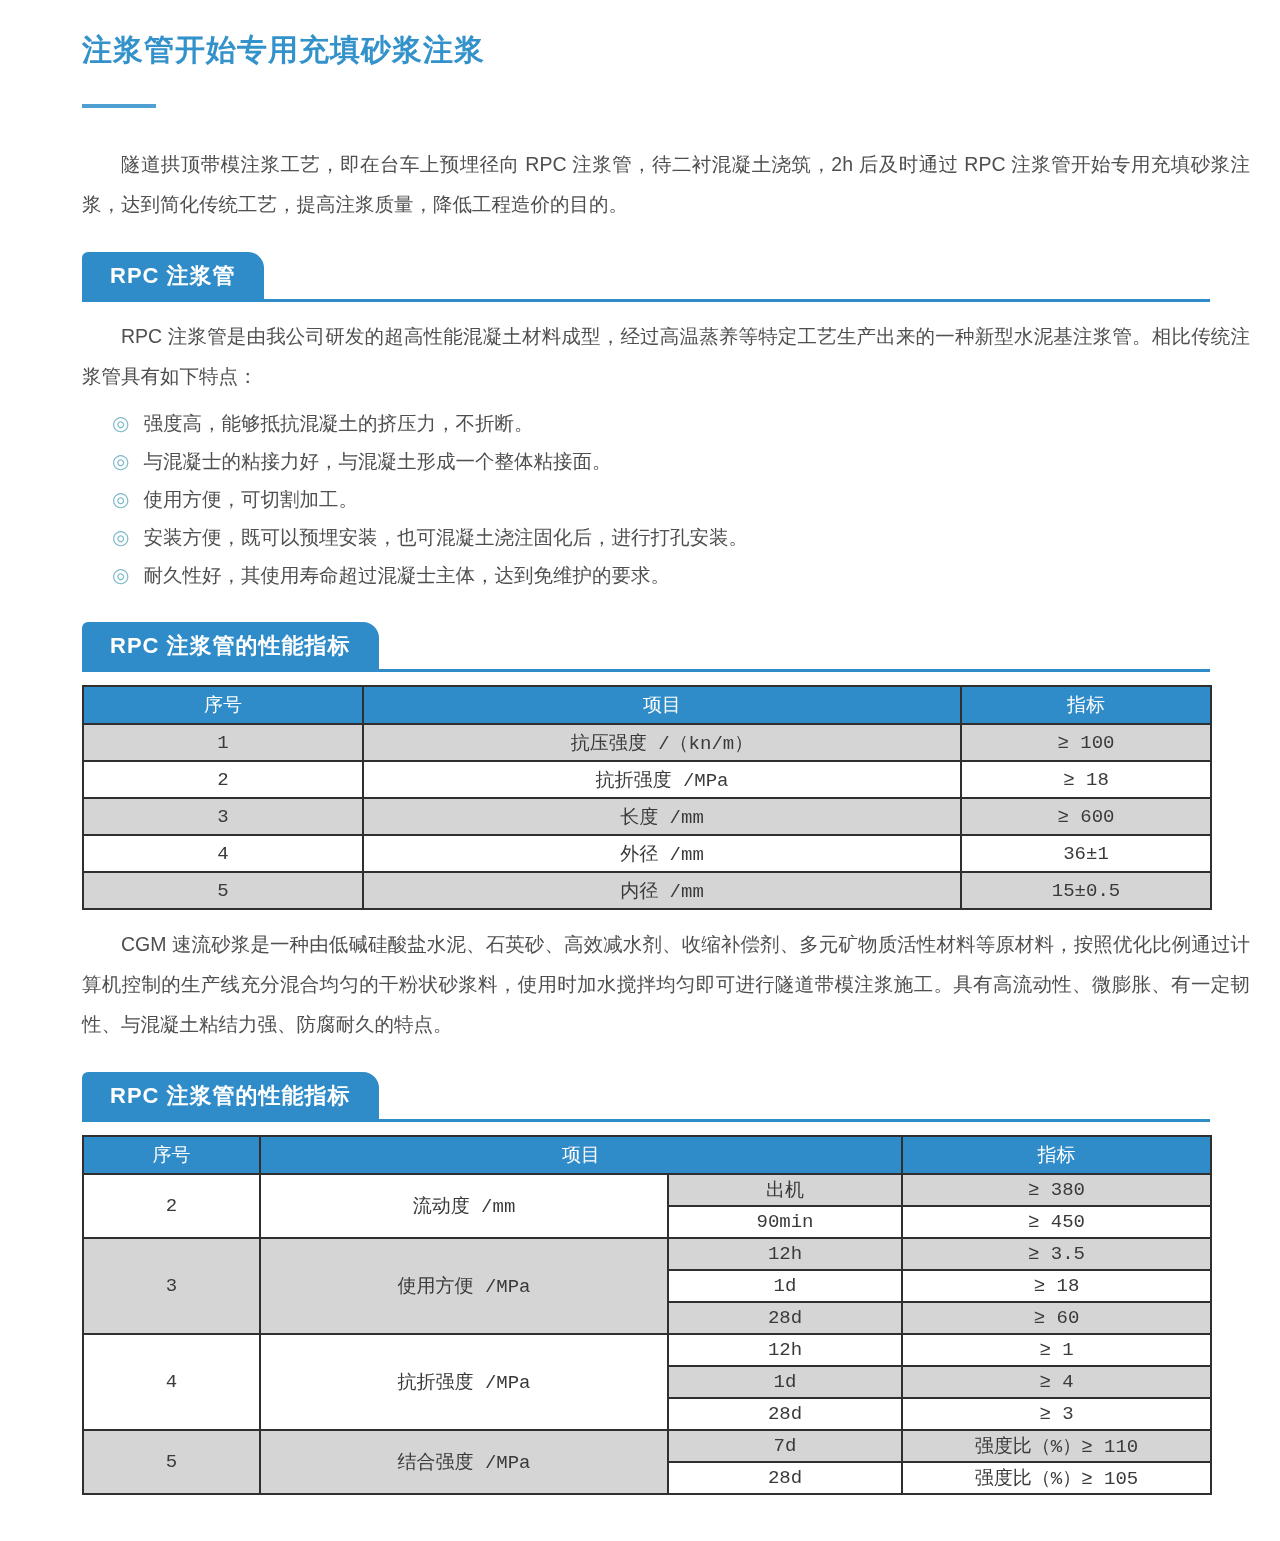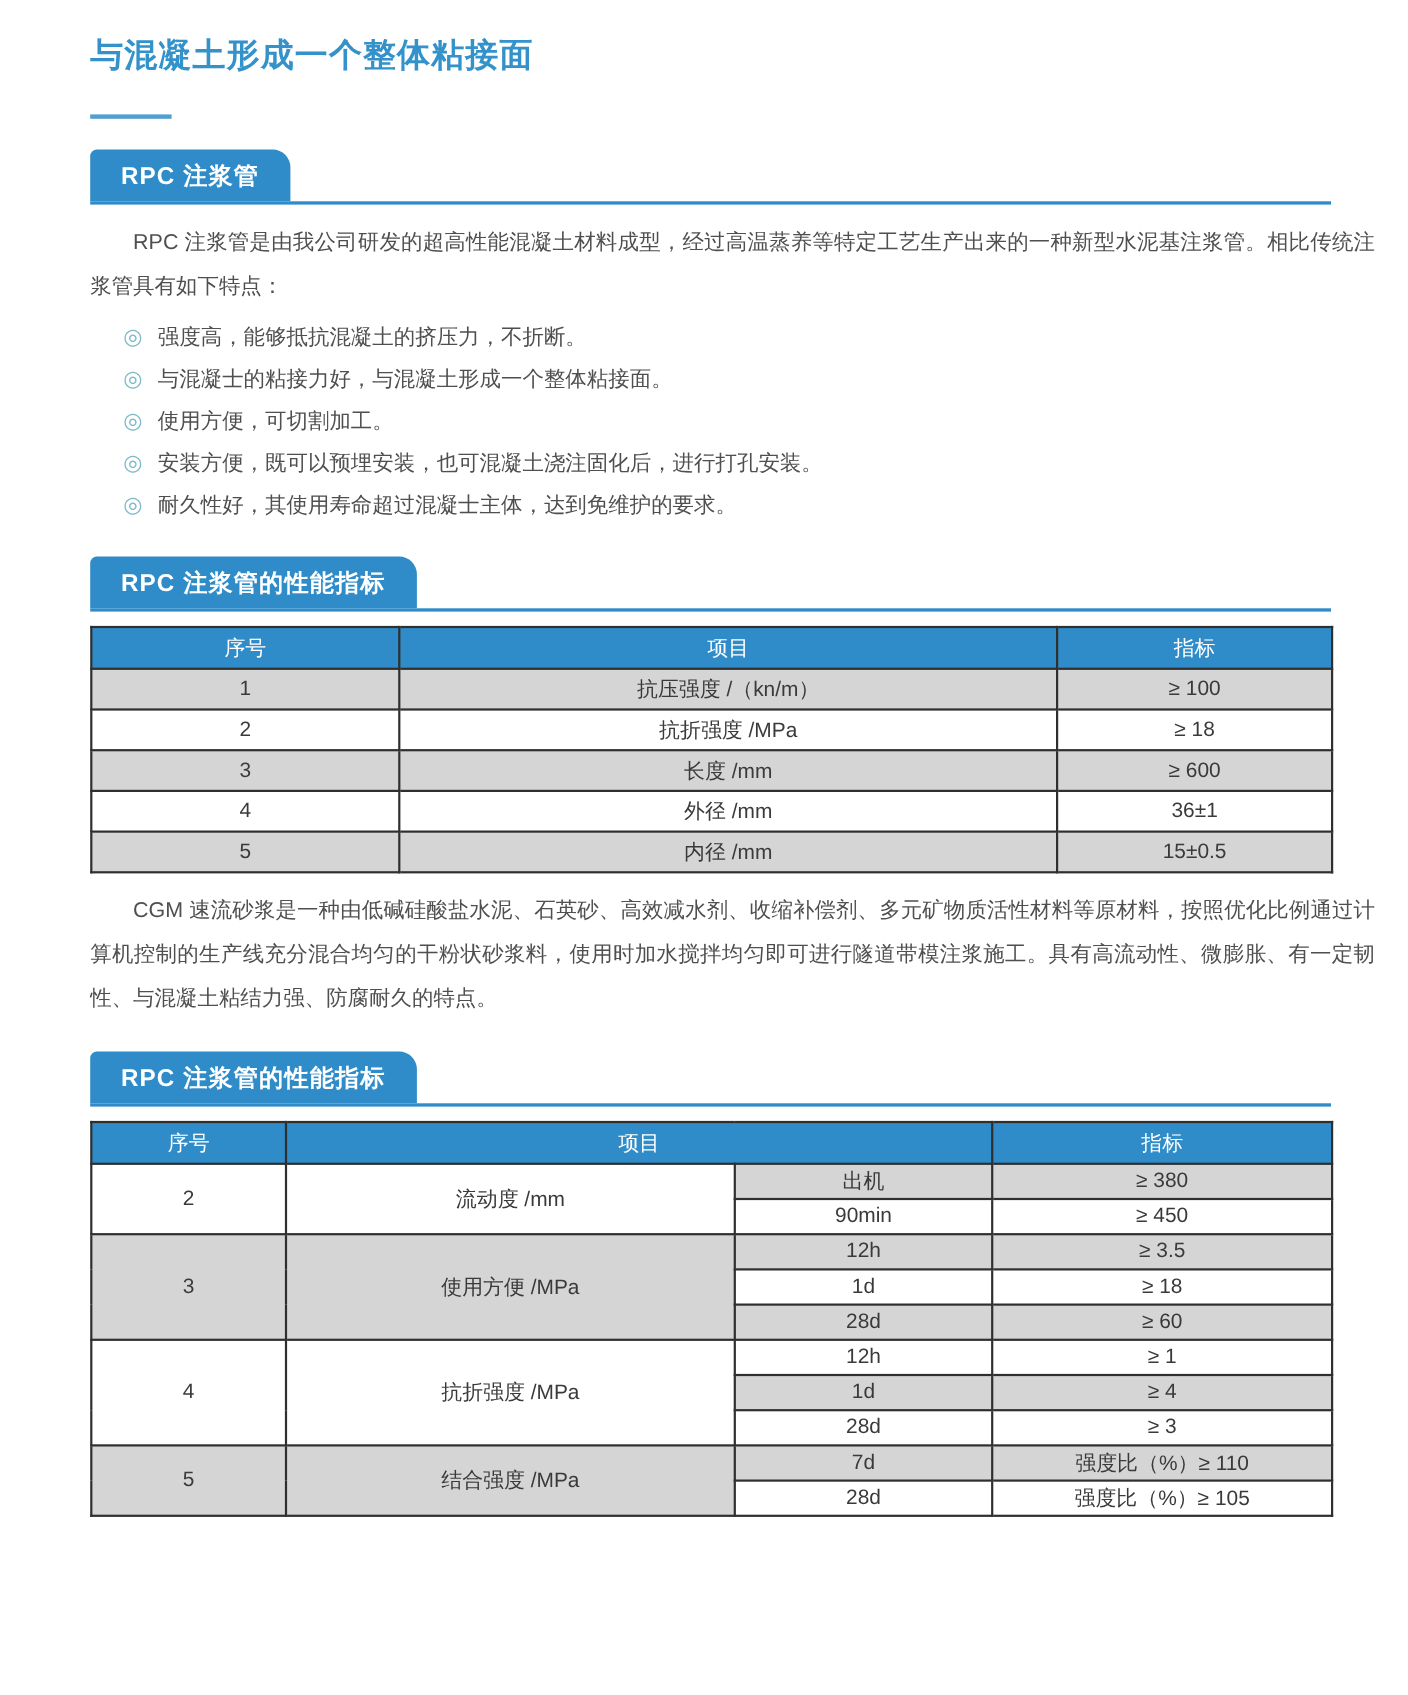--- a/index.html
+++ b/index.html
@@ -18,37 +18,38 @@
   .badge { display:inline-block; background:#2f8cc8; color:#ffffff; font-size:22px;
            font-weight:700; padding:9px 28px 8px 28px; border-radius:6px 16px 0 0;
            letter-spacing:1px;text-align:right; }
 
   .sec-para { margin-top:14px; }
 
   ul.features { list-style:none; margin-top:8px; margin-left:30px; }
   ul.features li { font-size:19.5px; line-height:38px; color:#4f4f4f; display:flex; align-items:baseline; }
   .bullet-mark { color:#7cbac8; font-size:20px; margin-right:14px; flex:0 0 auto; }
 
-  table.spec { border-collapse:collapse; width:1128px; margin-top:13px; table-layout:fixed; }
+  table.spec { border-collapse:collapse; width:1128px; margin-top:13px; table-layout:fixed;font-family:Liberation Mono, monospace; }
   table.spec th, table.spec td { border:2px solid #2f2f2f; text-align:center; vertical-align:middle;
           font-size:19px; color:#3a3a3a; font-weight:400; padding:0; }
   table.spec th { background:#2f8cc8; color:#ffffff; height:38px; }
   table.t1 td { height:37px; }
   table.t2 td { height:32px; }
   .bg-g { background:#d5d5d5; }
   .bg-w { background:#ffffff; }
 </style>
 </head>
 <body>
 
 <div class="page">
 
-  <div class="doc-title">与混凝土形成一个整体粘接面</div>
+  <div class="doc-title">注浆管开始专用充填砂浆注浆</div>
   <div class="title-underline"></div>
 
+  <p class="para intro">隧道拱顶带模注浆工艺，即在台车上预埋径向 RPC 注浆管，待二衬混凝土浇筑，2h 后及时通过 RPC 注浆管开始专用充填砂浆注浆，达到简化传统工艺，提高注浆质量，降低工程造价的目的。</p>
 
   <div class="badge-row">
     <span class="badge">RPC 注浆管</span>
   </div>
   <p class="para sec-para">RPC 注浆管是由我公司研发的超高性能混凝土材料成型，经过高温蒸养等特定工艺生产出来的一种新型水泥基注浆管。相比传统注浆管具有如下特点：</p>
   <ul class="features" id="rpc-features">
       <li>
         <span class="bullet-mark">◎</span>
         <span>强度高，能够抵抗混凝土的挤压力，不折断。</span>
       </li>

